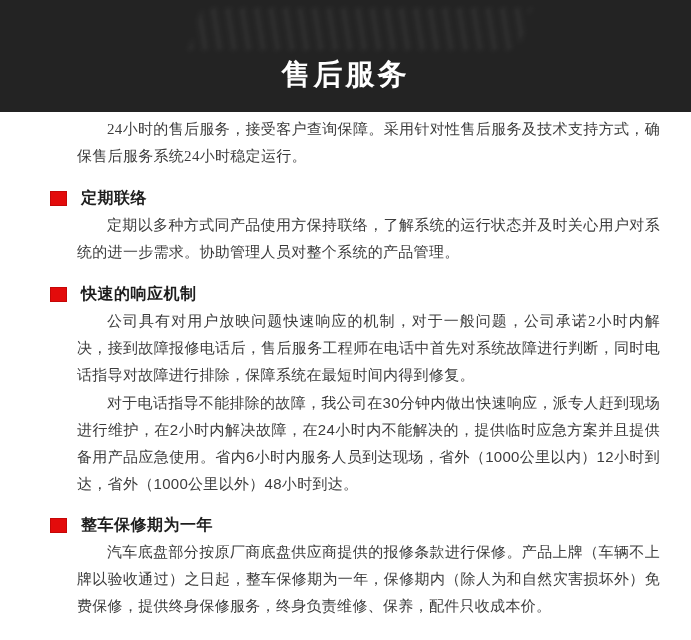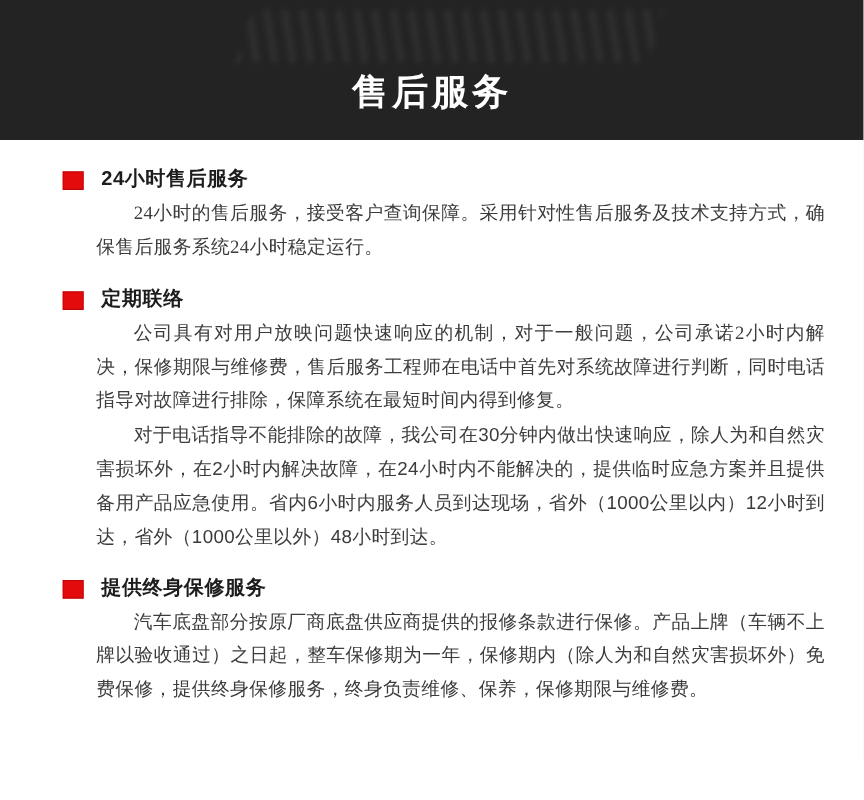--- a/index.html
+++ b/index.html
@@ -102,41 +102,42 @@
 <div class="page">
 
   <header class="banner">
     <div class="banner-watermark"></div>
     <h1>售后服务</h1>
   </header>
 
   <main class="content">
 
     <section class="section">
-      <div class="sec-head">
-        <span class="bullet"></span>
-        <h2>24小时售后服务</h2>
-      </div>
       <p>24小时的售后服务，接受客户查询保障。采用针对性售后服务及技术支持方式，确保售后服务系统24小时稳定运行。</p>
     </section>
 
     <section class="section">
       <div class="sec-head">
         <span class="bullet"></span>
         <h2>定期联络</h2>
       </div>
-    </section>
-
-    <section class="section">
-      <p>公司具有对用户放映问题快速响应的机制，对于一般问题，公司承诺2小时内解决，保修期限与维修费，售后服务工程师在电话中首先对系统故障进行判断，同时电话指导对故障进行排除，保障系统在最短时间内得到修复。</p>
-      <p>对于电话指导不能排除的故障，我公司在30分钟内做出快速响应，除人为和自然灾害损坏外，在2小时内解决故障，在24小时内不能解决的，提供临时应急方案并且提供备用产品应急使用。省内6小时内服务人员到达现场，省外（1000公里以内）12小时到达，省外（1000公里以外）48小时到达。</p>
+      <p>定期以多种方式同产品使用方保持联络，了解系统的运行状态并及时关心用户对系统的进一步需求。协助管理人员对整个系统的产品管理。</p>
     </section>
 
     <section class="section">
       <div class="sec-head">
         <span class="bullet"></span>
-        <h2>提供终身保修服务</h2>
+        <h2>快速的响应机制</h2>
       </div>
-      <p>汽车底盘部分按原厂商底盘供应商提供的报修条款进行保修。产品上牌（车辆不上牌以验收通过）之日起，整车保修期为一年，保修期内（除人为和自然灾害损坏外）免费保修，提供终身保修服务，终身负责维修、保养，保修期限与维修费。</p>
+      <p>公司具有对用户放映问题快速响应的机制，对于一般问题，公司承诺2小时内解决，接到故障报修电话后，售后服务工程师在电话中首先对系统故障进行判断，同时电话指导对故障进行排除，保障系统在最短时间内得到修复。</p>
+      <p>对于电话指导不能排除的故障，我公司在30分钟内做出快速响应，派专人赶到现场进行维护，在2小时内解决故障，在24小时内不能解决的，提供临时应急方案并且提供备用产品应急使用。省内6小时内服务人员到达现场，省外（1000公里以内）12小时到达，省外（1000公里以外）48小时到达。</p>
+    </section>
+
+    <section class="section">
+      <div class="sec-head">
+        <span class="bullet"></span>
+        <h2>整车保修期为一年</h2>
+      </div>
+      <p>汽车底盘部分按原厂商底盘供应商提供的报修条款进行保修。产品上牌（车辆不上牌以验收通过）之日起，整车保修期为一年，保修期内（除人为和自然灾害损坏外）免费保修，提供终身保修服务，终身负责维修、保养，配件只收成本价。</p>
     </section>
 
   </main>
 </div>
 
 </body></html>

